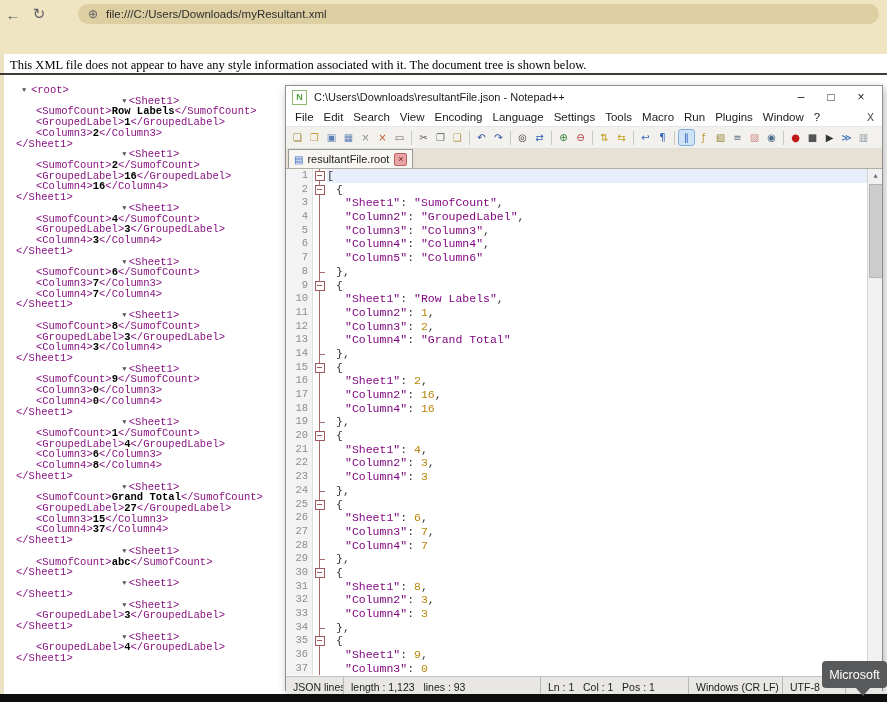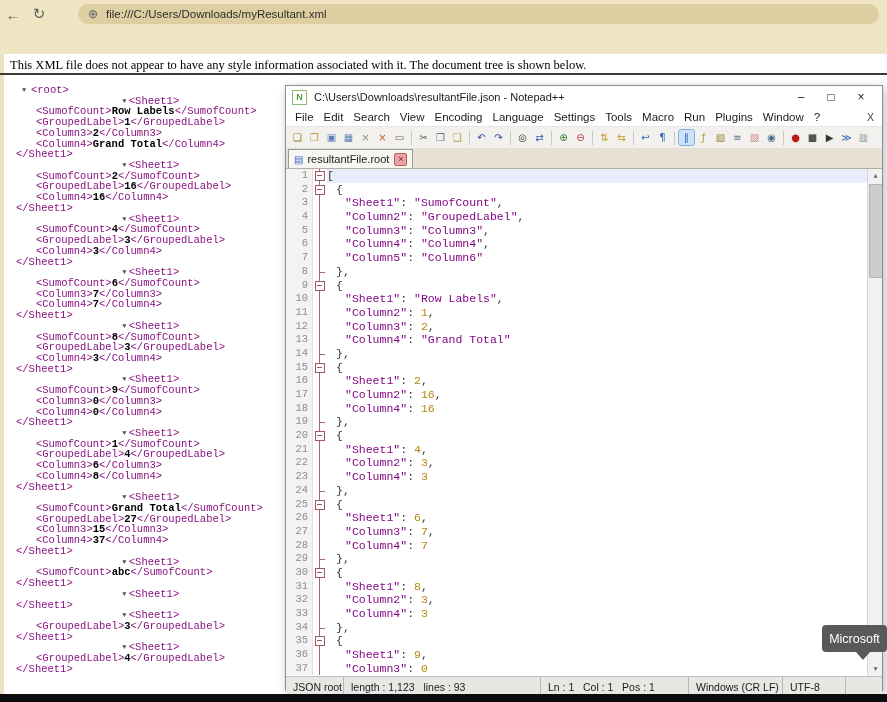--- a/index.html
+++ b/index.html
@@ -86,21 +86,21 @@
             border:1px solid #b5b5b5;cursor:grab;}
 
   .npp-status{height:20px;background:#e9e7e4;border-top:1px solid #c0c0c0;display:flex;
               align-items:center;font-size:10.5px;color:#222;}
   .st-seg{height:100%;display:flex;align-items:center;padding-left:7px;border-right:1px solid #b8b8b8;
           box-sizing:border-box;white-space:pre;overflow:hidden;}
   .st-1{width:58px;}.st-2{width:197px;}.st-3{width:148px;}.st-4{width:94px;}.st-5{width:63px;}
   .st-6{flex:1;border-right:none;}
 
   
-  .ms-tooltip{position:absolute;left:822px;top:625px;width:65px;height:27px;background:#58595a;
+  .ms-tooltip{position:absolute;left:822px;top:661px;width:65px;height:27px;background:#58595a;
               border-radius:4px;color:#fff;font-size:12.5px;display:flex;align-items:center;
               justify-content:center;z-index:50;}
   .ms-tooltip::after{content:'';position:absolute;left:34px;top:27px;border-left:7px solid transparent;
               border-right:7px solid transparent;border-top:8px solid #58595a;}
   .bottom-strip{position:absolute;left:0;top:694px;width:887px;height:8px;background:#0d0d0d;z-index:40;}
 </style>
 </head>
 <body>
 
 <div class="stage">
@@ -118,21 +118,20 @@
   <div class="left-edge"></div>
 
   <div class="xml-msg">This XML file does not appear to have any style information associated with it. The document tree is shown below.</div>
   <div class="xml-divider"></div>
   <div class="xml-tree" id="xmlTree">
       <div class="xl x-root"><span class="xarr">▼</span><span class="xtag">&lt;root&gt;</span></div>
       <div class="xl x-open"><span class="xarr">▼</span><span class="xtag">&lt;Sheet1&gt;</span></div>
       <div class="xl x-leaf"><span class="xtag">&lt;SumofCount&gt;</span><span class="xval">Row Labels</span><span class="xtag">&lt;/SumofCount&gt;</span></div>
       <div class="xl x-leaf"><span class="xtag">&lt;GroupedLabel&gt;</span><span class="xval">1</span><span class="xtag">&lt;/GroupedLabel&gt;</span></div>
       <div class="xl x-leaf"><span class="xtag">&lt;Column3&gt;</span><span class="xval">2</span><span class="xtag">&lt;/Column3&gt;</span></div>
-      <div class="xl x-leaf"><span class="xtag">&lt;Column4&gt;</span><span class="xval">Grand Total</span><span class="xtag">&lt;/Column4&gt;</span></div>
       <div class="xl x-close"><span class="xtag">&lt;/Sheet1&gt;</span></div>
       <div class="xl x-open"><span class="xarr">▼</span><span class="xtag">&lt;Sheet1&gt;</span></div>
       <div class="xl x-leaf"><span class="xtag">&lt;SumofCount&gt;</span><span class="xval">2</span><span class="xtag">&lt;/SumofCount&gt;</span></div>
       <div class="xl x-leaf"><span class="xtag">&lt;GroupedLabel&gt;</span><span class="xval">16</span><span class="xtag">&lt;/GroupedLabel&gt;</span></div>
       <div class="xl x-leaf"><span class="xtag">&lt;Column4&gt;</span><span class="xval">16</span><span class="xtag">&lt;/Column4&gt;</span></div>
       <div class="xl x-close"><span class="xtag">&lt;/Sheet1&gt;</span></div>
       <div class="xl x-open"><span class="xarr">▼</span><span class="xtag">&lt;Sheet1&gt;</span></div>
       <div class="xl x-leaf"><span class="xtag">&lt;SumofCount&gt;</span><span class="xval">4</span><span class="xtag">&lt;/SumofCount&gt;</span></div>
       <div class="xl x-leaf"><span class="xtag">&lt;GroupedLabel&gt;</span><span class="xval">3</span><span class="xtag">&lt;/GroupedLabel&gt;</span></div>
       <div class="xl x-leaf"><span class="xtag">&lt;Column4&gt;</span><span class="xval">3</span><span class="xtag">&lt;/Column4&gt;</span></div>
@@ -463,21 +462,21 @@
           <span class="fold"></span>
           <span class="code" style="padding-left: 18px;"><span class="tk-s">"Sheet1"</span><span class="tk-o">: </span><span class="tk-n">9</span><span class="tk-o">,</span></span>
         </div>
         <div class="erow">
           <span class="gnum">37</span>
           <span class="fold"></span>
           <span class="code" style="padding-left: 18px;"><span class="tk-s">"Column3"</span><span class="tk-o">: </span><span class="tk-n">0</span></span>
         </div>
       </div>
     <div class="npp-status">
-      <span class="st-seg st-1">JSON root</span>
+      <span class="st-seg st-1">JSON lines</span>
       <span class="st-seg st-2">length : 1,123   lines : 93</span>
       <span class="st-seg st-3">Ln : 1   Col : 1   Pos : 1</span>
       <span class="st-seg st-4">Windows (CR LF)</span>
       <span class="st-seg st-5">UTF-8</span>
       <span class="st-seg st-6"></span>
     </div>
   </div>
 
   <div class="ms-tooltip">
     <span>Microsoft</span>

